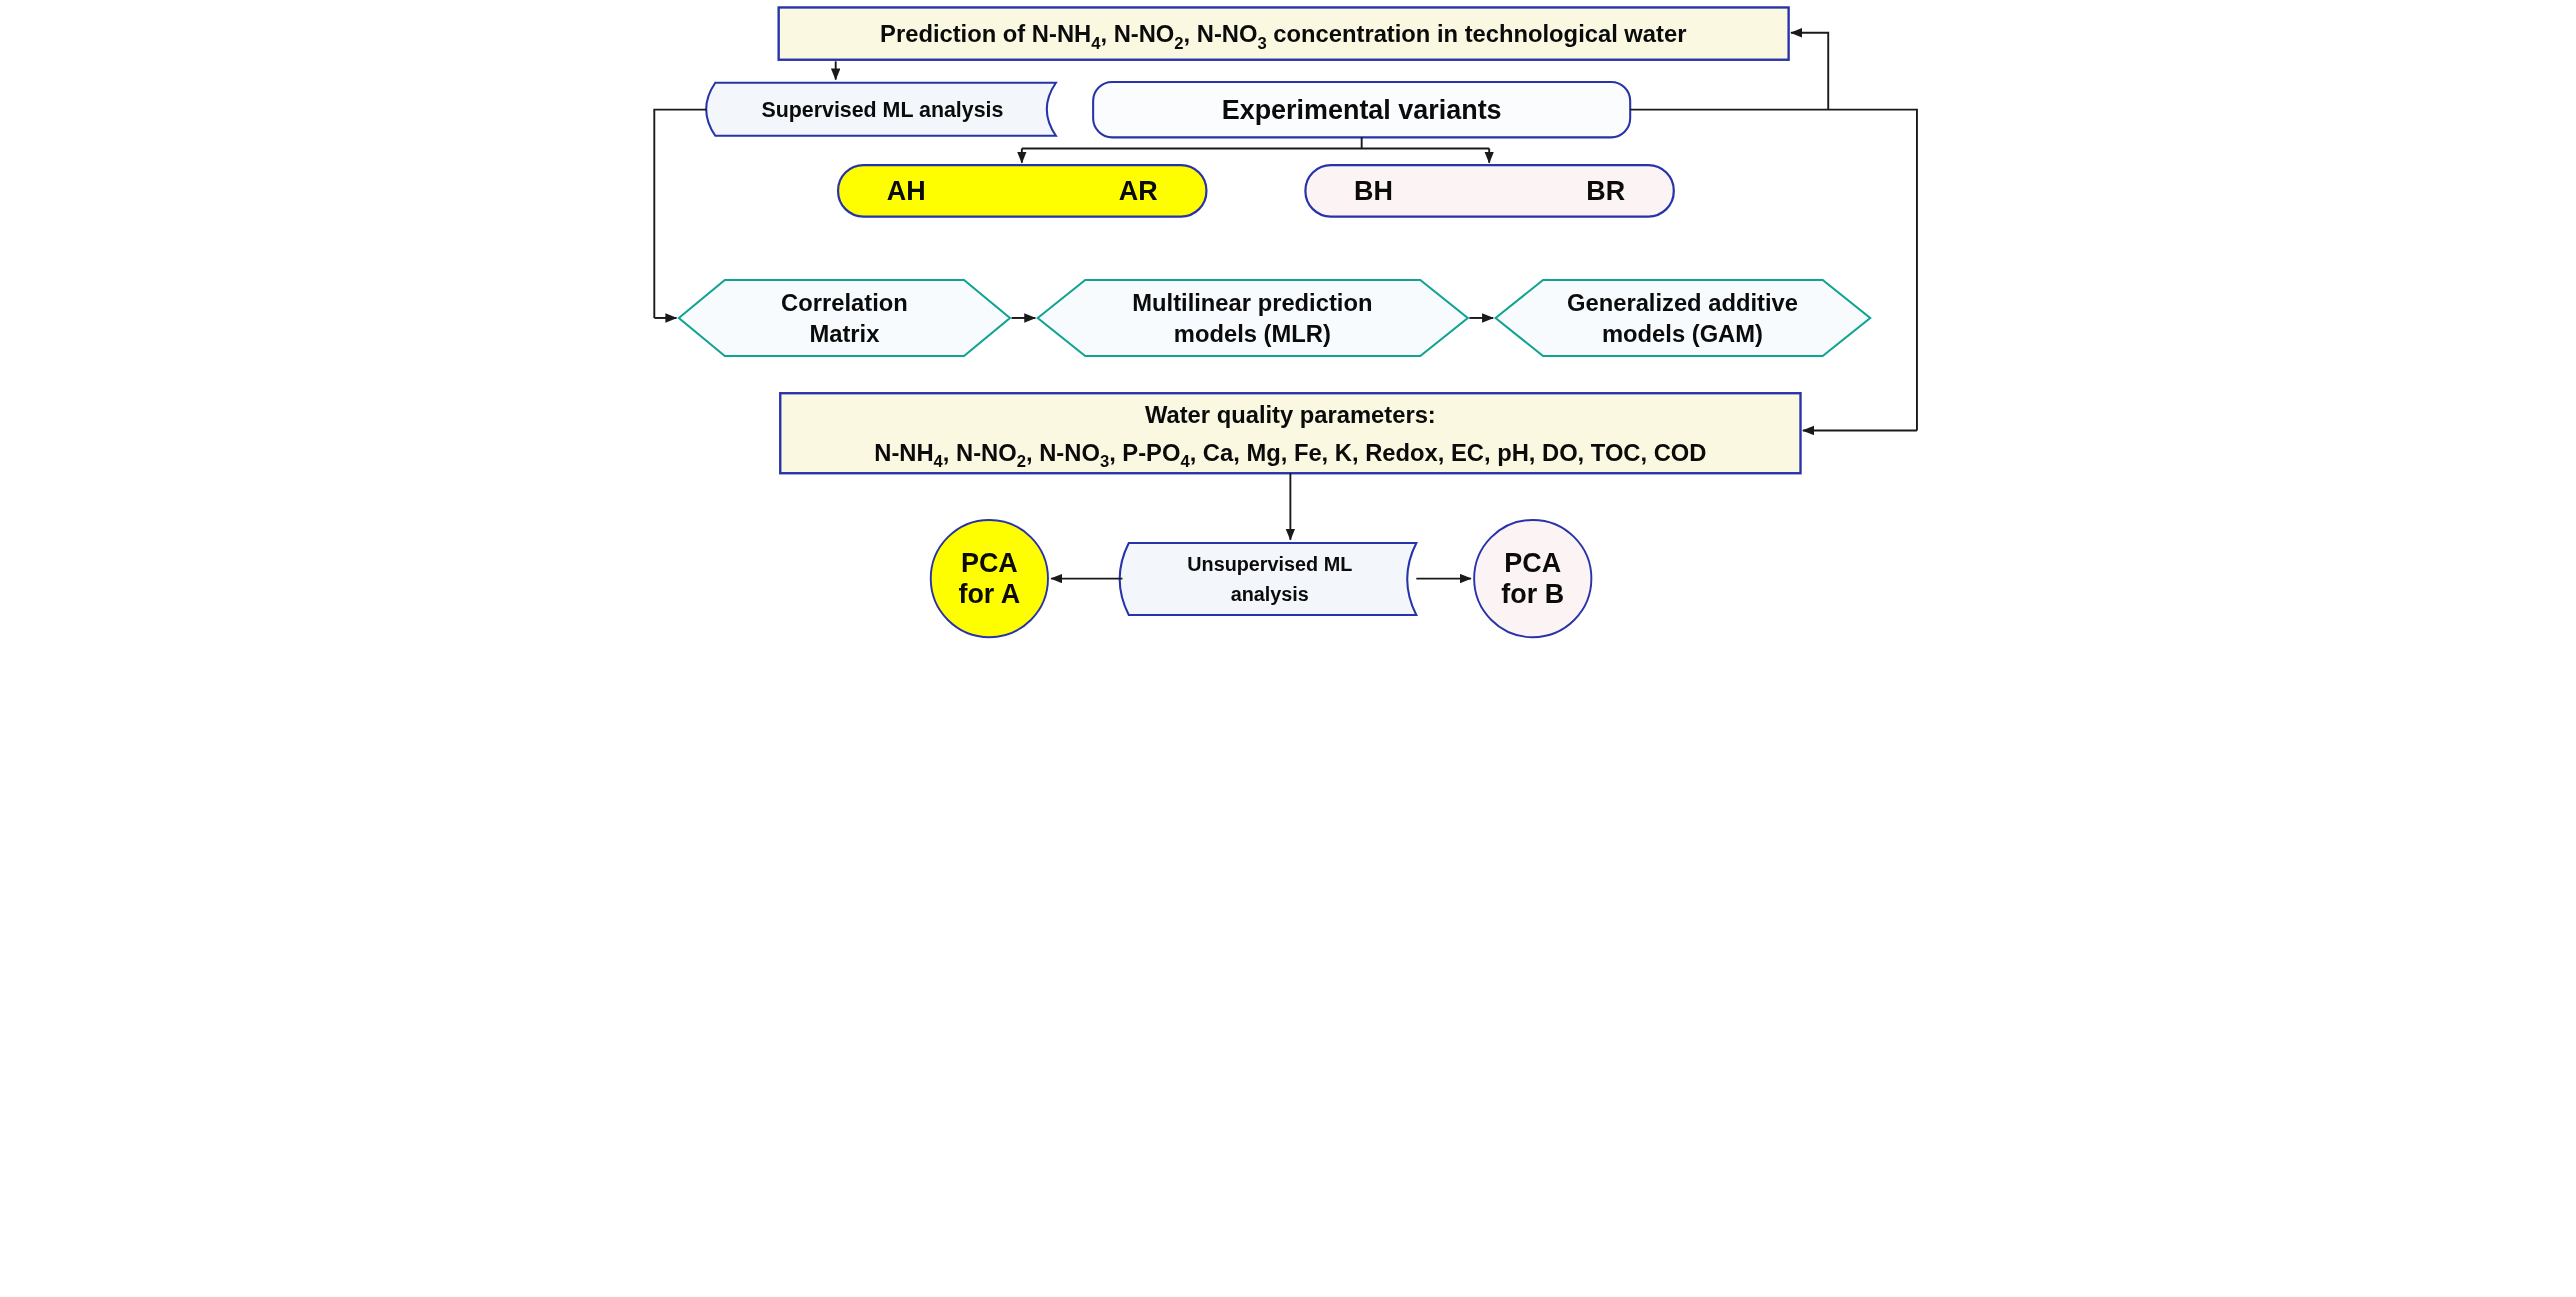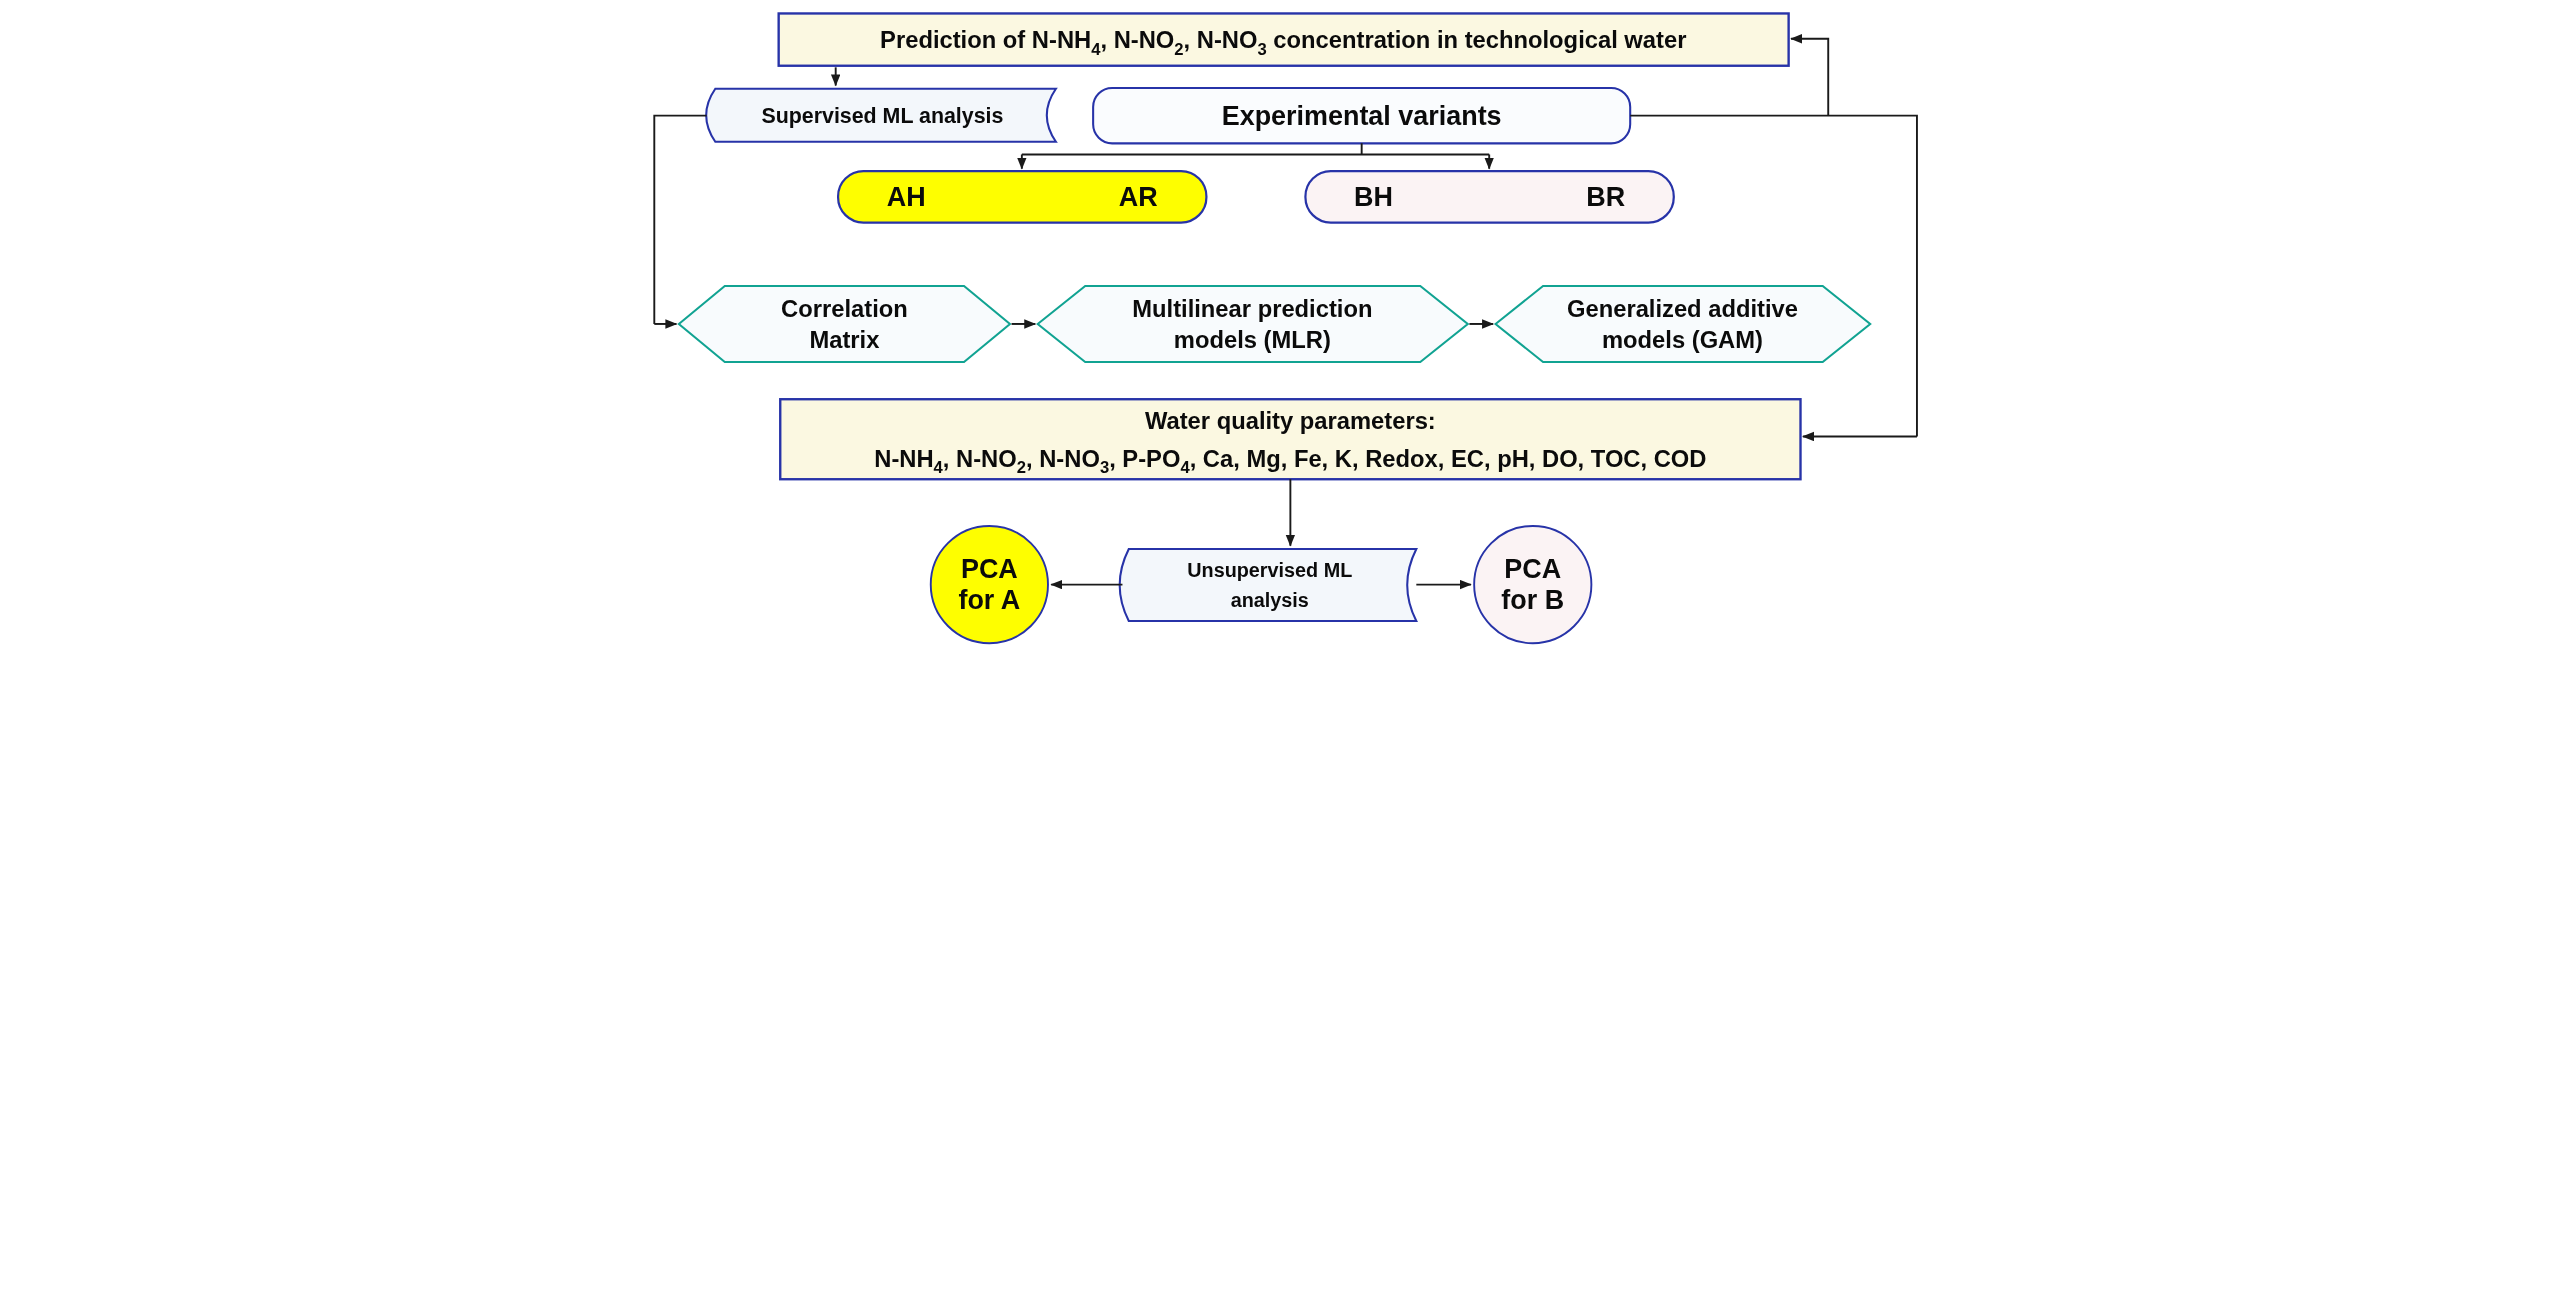--- a/index.html
+++ b/index.html
@@ -1,17 +1,17 @@
 <!DOCTYPE html>
 <html style="font-size:12.7px"><head>
 <meta charset="utf-8">
 <style>
   html,body{margin:0;padding:0;background:#ffffff;}
   .stage{
-    width:1288px;height:649px;margin:7px auto;position:relative;
+    width:1288px;height:649px;margin:1px auto;position:relative;
     font-family:"Liberation Sans", sans-serif;
   }
   svg{display:block;width:100%;height:100%;}
   text{
     font-family:"Liberation Sans", sans-serif;
     font-weight:bold;
     fill:#0b0b0b;
   }
   .conn{stroke:#1A1A1A;stroke-width:2.4;fill:none;}
   .b-thick{stroke:#2733A8;stroke-width:3;}

